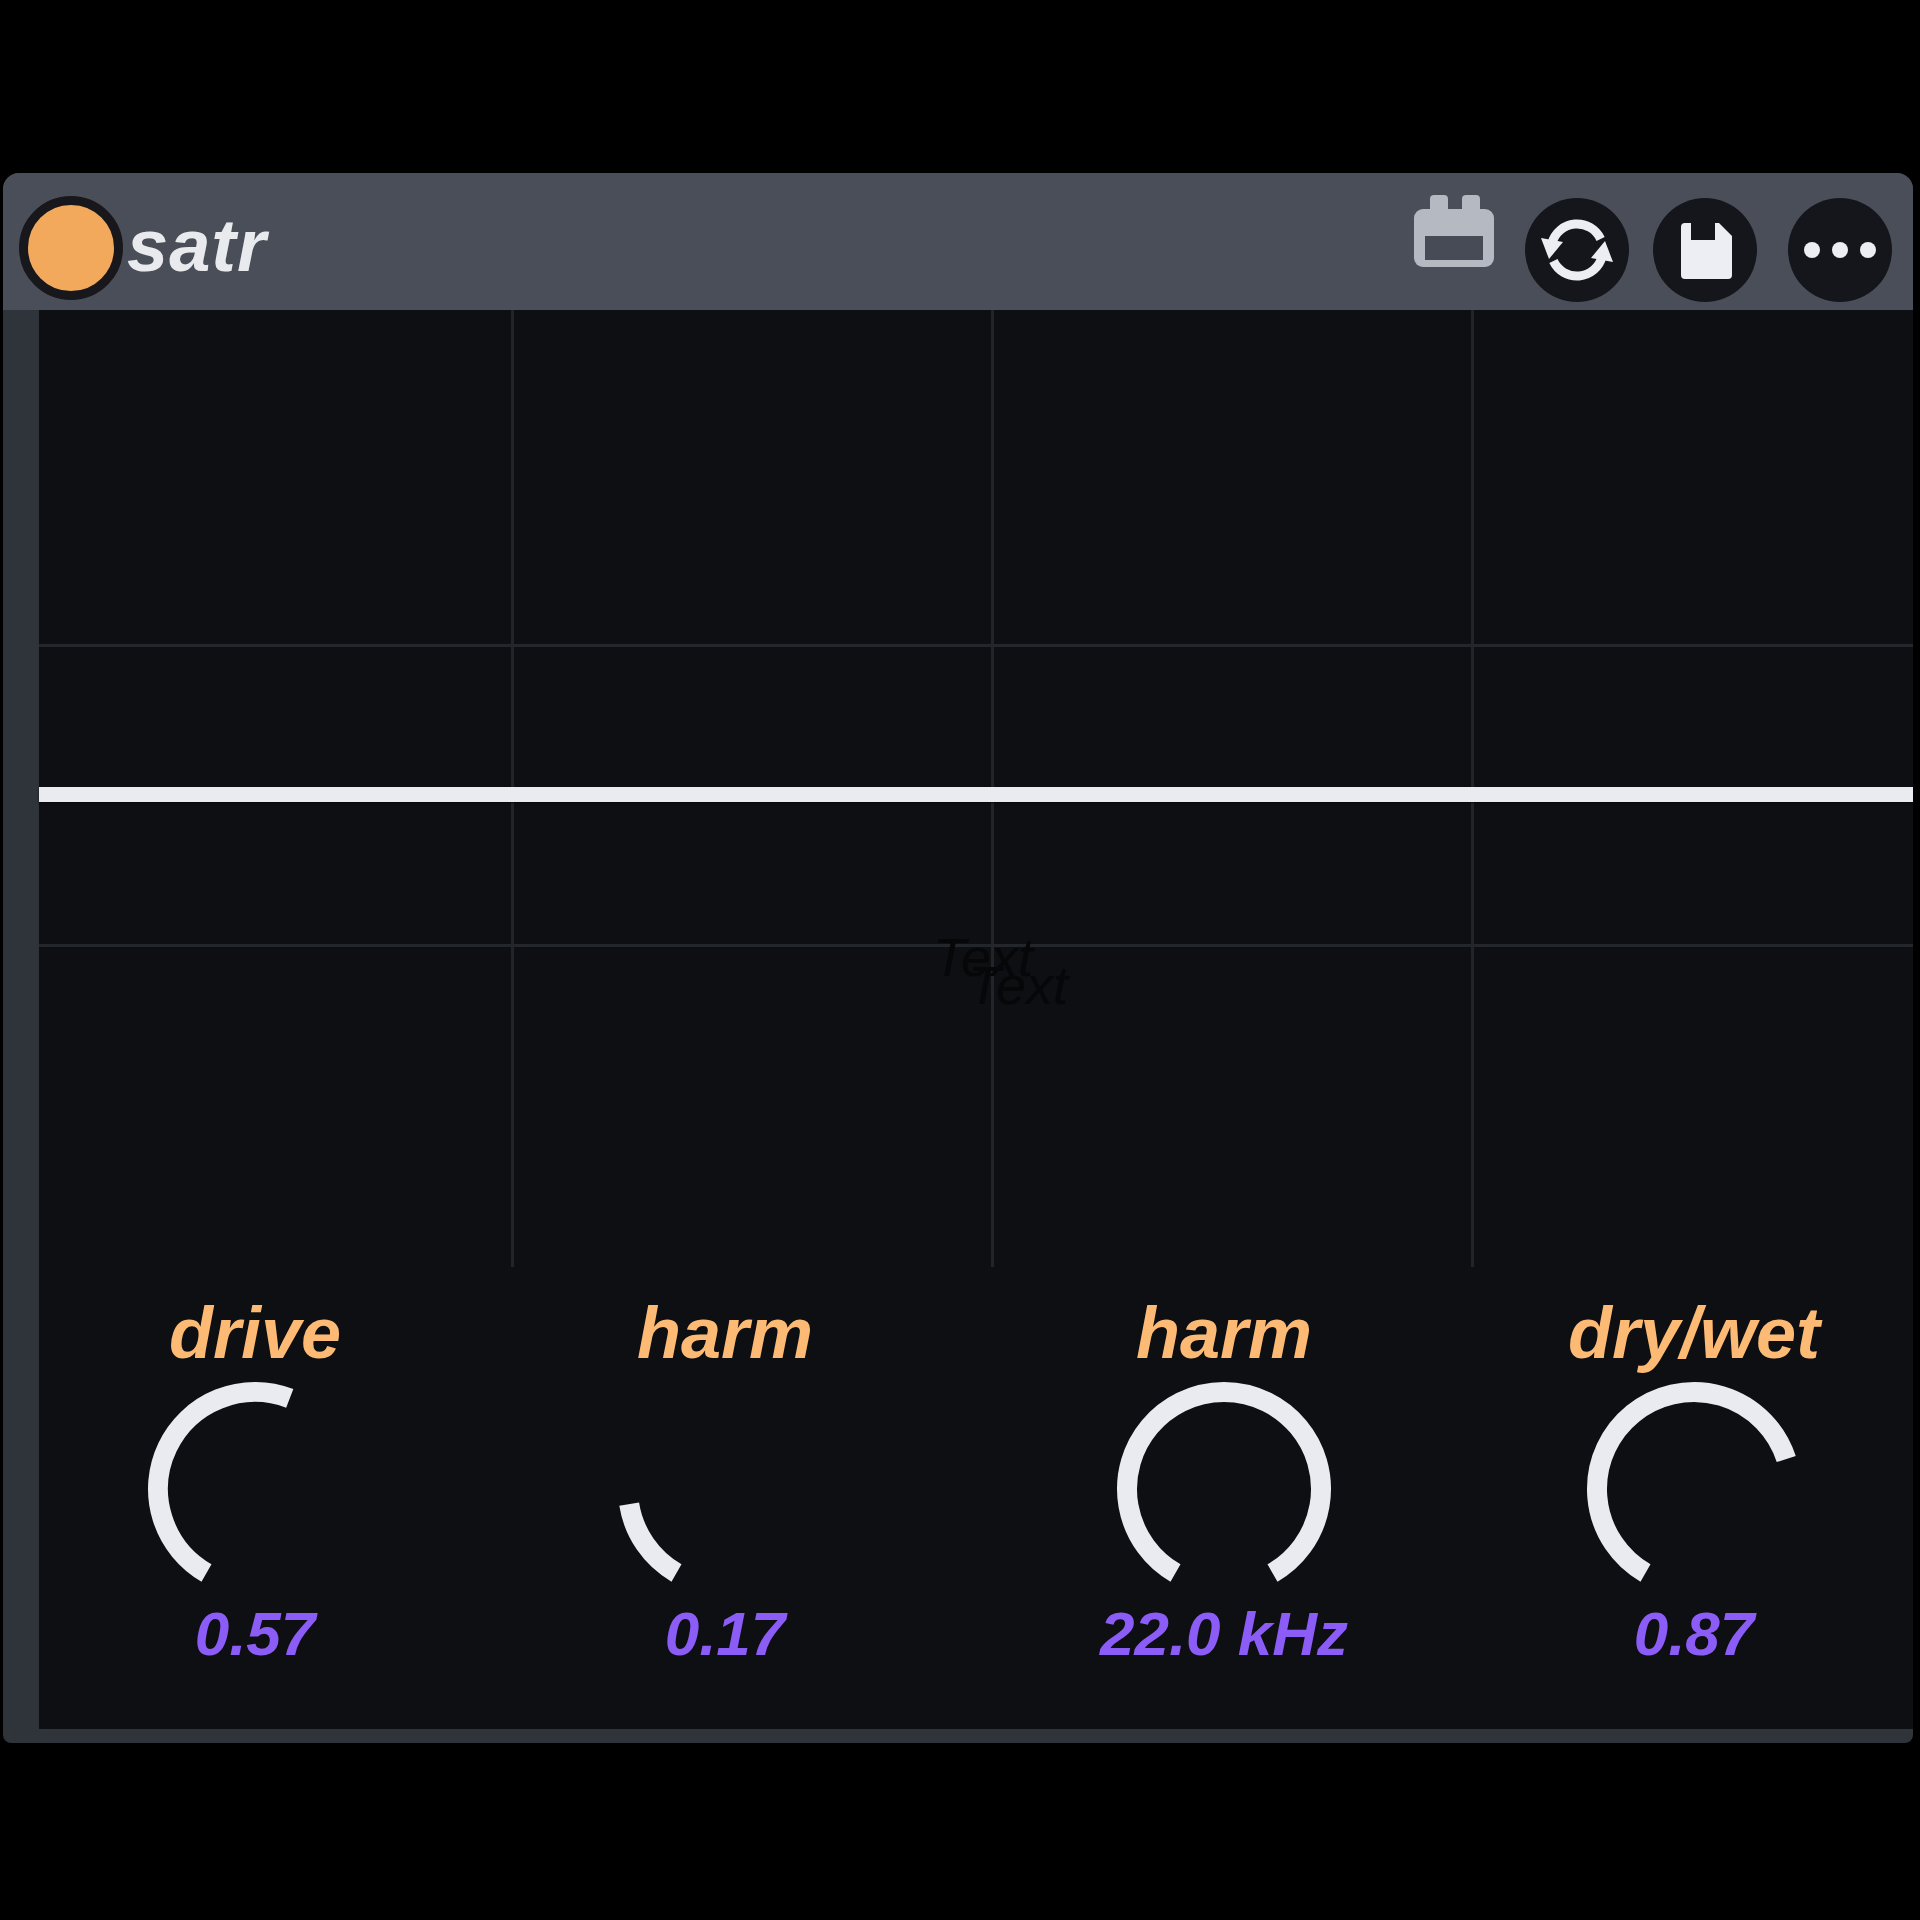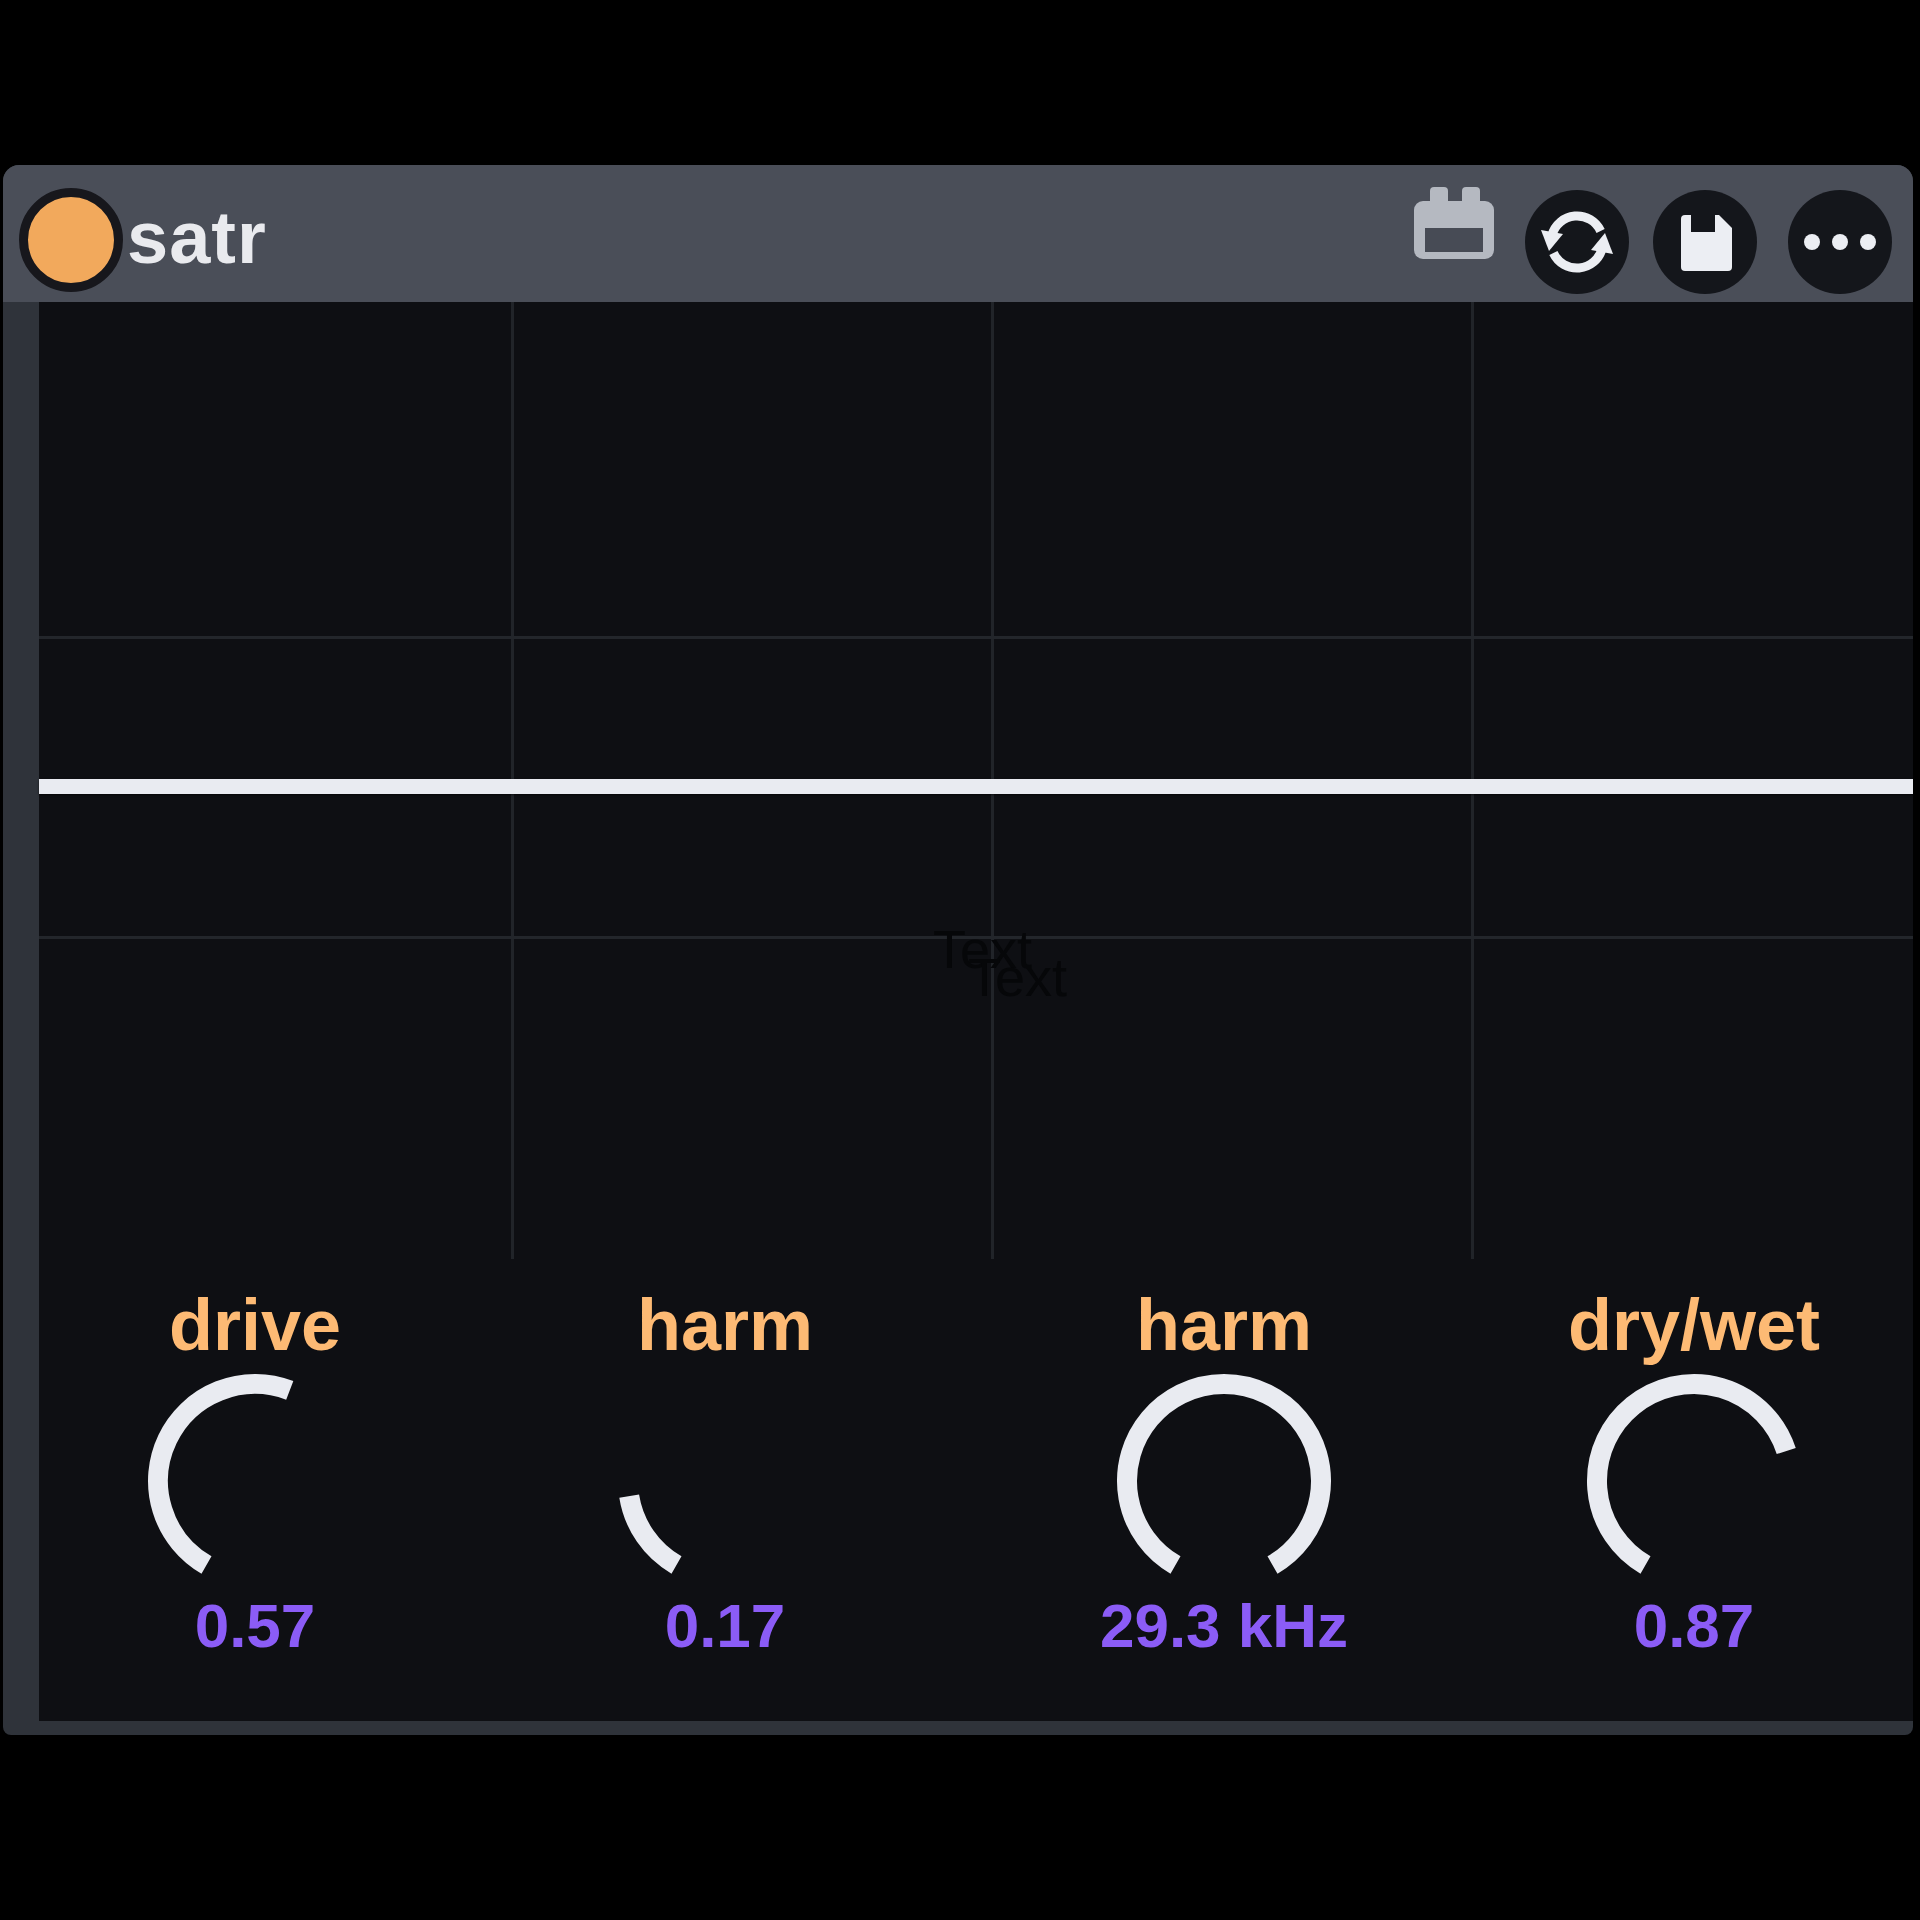--- a/index.html
+++ b/index.html
@@ -1,21 +1,21 @@
 <!DOCTYPE html>
 <html><head>
 <meta charset="utf-8">
 <style>
   html,body{margin:0;padding:0;background:#000;width:1920px;height:1920px;overflow:hidden;
             font-family:"Liberation Sans", sans-serif;}
   .stage{position:absolute;inset:0;width:1920px;height:1920px;background:#000;}
 
   
-  .device{position:absolute;left:3px;top:165px;width:1910px;height:1570px;
-          background:#2f333a;border-radius:16px 16px 8px 8px;overflow:hidden;}
+  .device{position:absolute;left:3px;top:173px;width:1910px;height:1570px;
+          background:#2f333a;border-radius:16px 16px 8px 8px;overflow:hidden;font-style:italic;}
 
   
   .titlebar{position:absolute;left:0;top:0;width:1910px;height:137px;background:#4a4e58;}
   .power{position:absolute;left:16px;top:23px;width:86px;height:86px;border-radius:50%;
          background:#f2a95c;border:9px solid #17171c;box-sizing:content-box;cursor:pointer;}
   .title{position:absolute;left:124px;top:30px;font-size:74px;font-weight:700;color:#e9eaee;
          letter-spacing:1px;}
   .editor-btn{position:absolute;left:1411px;top:22px;width:80px;height:80px;cursor:pointer;}
   .circ{position:absolute;top:25px;width:104px;height:104px;border-radius:50%;background:#14161b;
         display:flex;align-items:center;justify-content:center;cursor:pointer;}
@@ -116,21 +116,21 @@
             <path class="arc" d="M 71.50 204.00 A 97 97 0 0 1 24.19 135.17"></path>
           </svg>
           <div class="knob-value">0.17</div>
         </div>
 
         <div class="knob k2">
           <div class="knob-label">harm</div>
           <svg class="dial" viewBox="0 0 240 240">
             <path class="arc" d="M 71.50 204.00 A 97 97 0 1 1 168.50 204.00"></path>
           </svg>
-          <div class="knob-value">29.3 kHz</div>
+          <div class="knob-value">22.0 kHz</div>
         </div>
 
         <div class="knob k3">
           <div class="knob-label">dry/wet</div>
           <svg class="dial" viewBox="0 0 240 240">
             <path class="arc" d="M 71.50 204.00 A 97 97 0 1 1 212.25 90.03"></path>
           </svg>
           <div class="knob-value">0.87</div>
         </div>
 

